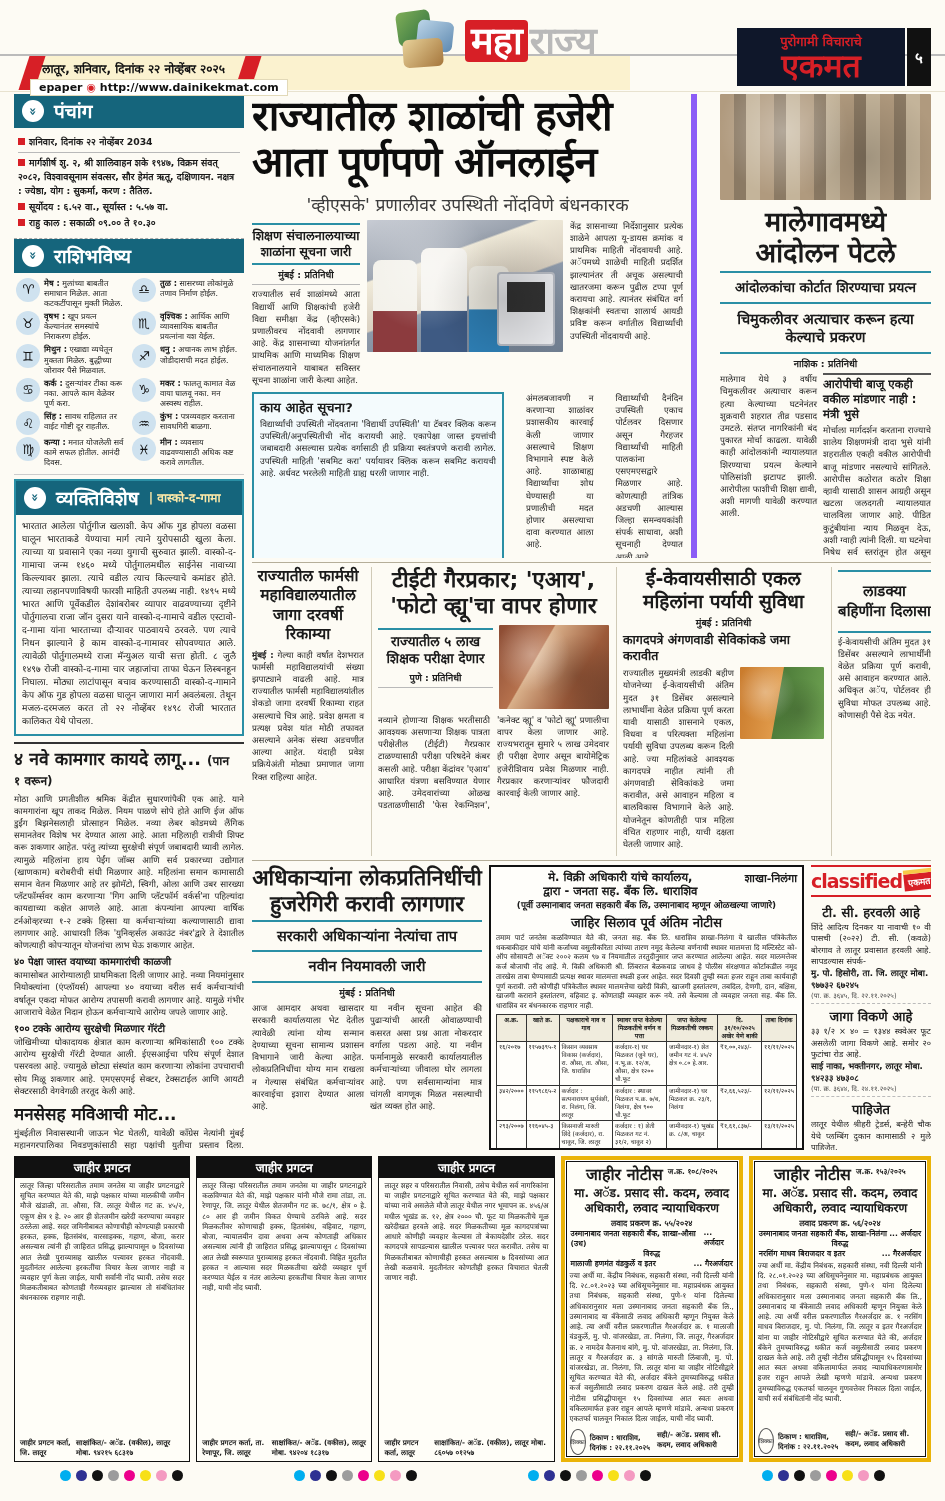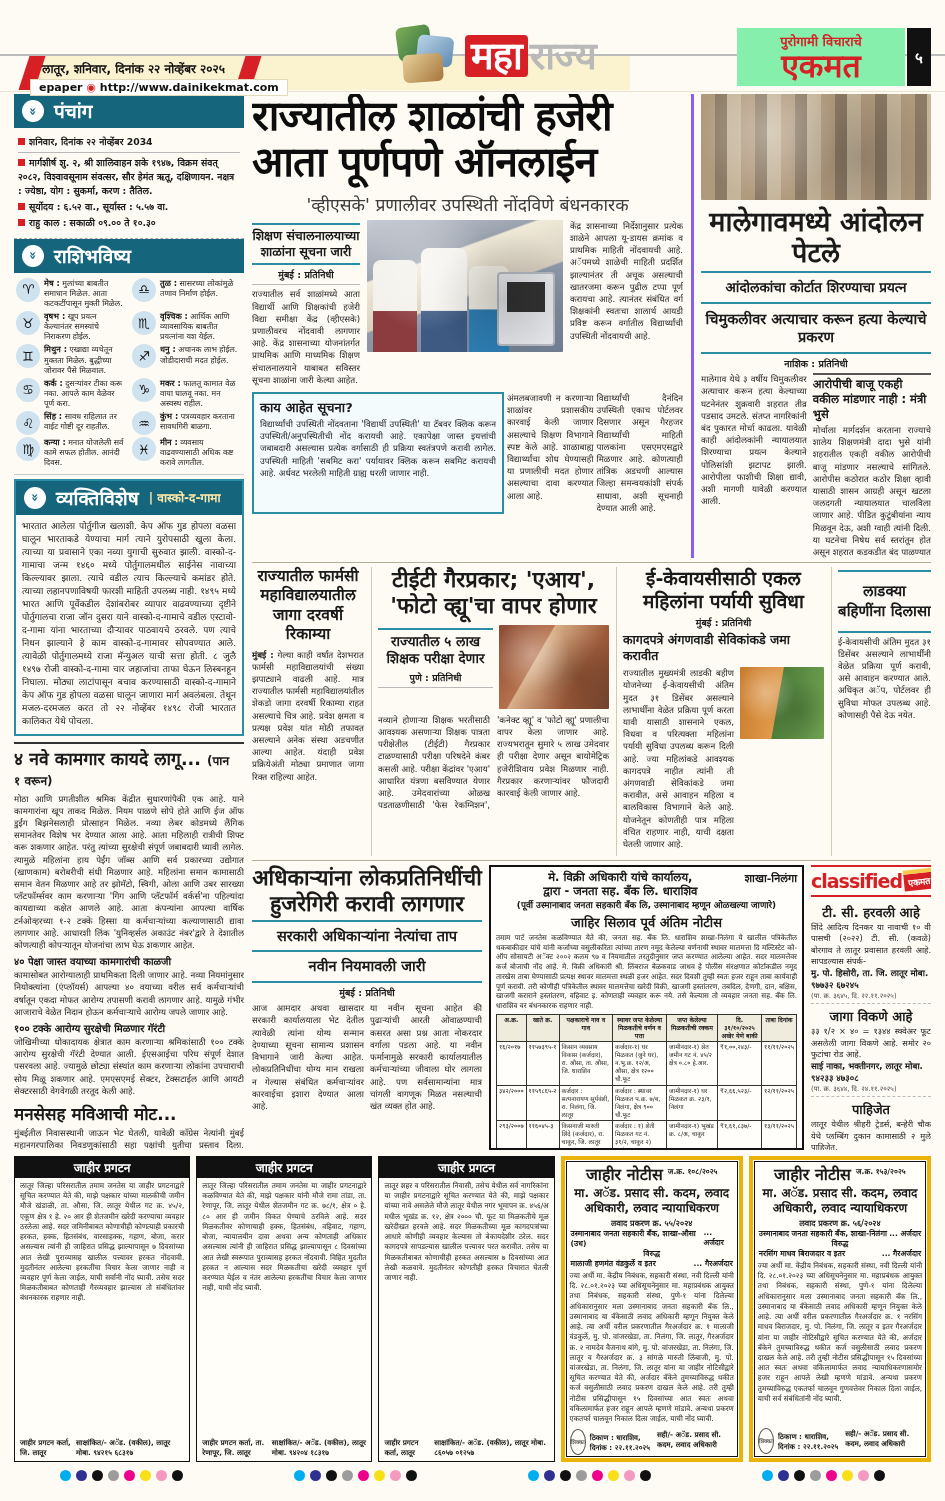--- a/index.html
+++ b/index.html
@@ -7,30 +7,30 @@
   .page{position:relative;width:945px;height:1501px;margin:0 auto;background:#fdfbf4;color:#1a1a1a;overflow:hidden}
 
   
   .hdr{position:relative;height:92px;border-bottom:1px solid #e8e2cf}
   .hdr-rule{position:absolute;top:54px;left:0;right:0;height:2px;background:#bbb}
   .hdr-band{position:absolute;top:56px;left:30px;width:600px;height:34px;background:#fbf2cf}
   .hdr-date{position:absolute;top:60px;left:42px;font-size:12px;font-weight:bold;color:#111}
   .hdr-epaper{position:absolute;top:79px;left:30px;background:#fff;border:1px solid #e2d9b8;padding:1px 8px;font-size:11px;font-weight:bold;color:#111}
   .hdr-epaper .globe{color:#d71f26;font-weight:bold}
   .hdr-redcut{position:absolute;top:56px;width:16px;height:34px;background:#d71f26;transform:skewX(-18deg)}
-  .logo-wrap{position:absolute;top:24px;left:395px;display:flex;align-items:center}
+  .logo-wrap{position:absolute;top:9px;left:395px;display:flex;align-items:center}
   .logo-map{position:relative;width:70px;height:64px}
   .logo-map i{position:absolute;border-radius:6px;display:block}
   .logo-map i:nth-child(1){left:2px;top:2px;width:34px;height:34px;background:linear-gradient(135deg,#7fae57,#2c6e3f);transform:rotate(-8deg)}
   .logo-map i:nth-child(2){left:22px;top:12px;width:36px;height:30px;background:linear-gradient(135deg,#bcd5e8,#5e89b0);transform:rotate(6deg)}
   .logo-map i:nth-child(3){left:8px;top:30px;width:40px;height:28px;background:linear-gradient(135deg,#e8d29a,#a5763c);transform:rotate(-4deg)}
   .logo-text{font-size:38px;font-weight:bold;line-height:1;letter-spacing:-1px;display:flex}
   .logo-maha{background:#d71f26;color:#fff;padding:2px 6px;border-radius:4px}
   .logo-rajya{color:#b9b9b9;padding:2px 2px}
-  .brand-box{position:absolute;top:28px;right:40px;width:168px;height:58px;background:#86efac;text-align:center;padding-top:4px}
+  .brand-box{position:absolute;top:28px;right:40px;width:168px;height:58px;background:#0f172a;text-align:center;padding-top:4px}
   .brand-tag{font-size:13px;font-weight:bold;color:#d71f26}
   .brand-name{font-size:32px;font-weight:bold;color:#d71f26;line-height:1}
   .pageno-strip{position:absolute;top:28px;right:14px;width:24px;height:58px;background:#111;color:#fff;display:flex;align-items:center;justify-content:center;font-size:15px;font-weight:bold}
 
   
   .content{display:flex;gap:8px;padding:2px 14px 0 14px;height:1058px}
   .bodytxt{font-size:8.6px;line-height:1.42;text-align:justify;color:#222}
   .byline{font-size:9.5px;font-weight:bold;text-align:center;margin:3px 0}
   .hair{border:none;border-top:1px solid #b9b9b9;margin:3px 0}
   .teal-rule{border:none;border-top:2px solid #2a8fa5;margin:3px 0}
@@ -73,24 +73,24 @@
   .lead-photo{width:196px;height:132px;flex:none;background:
      linear-gradient(160deg,#c8ccd4 0%,#9aa2ae 30%,#f0ead9 31%,#d8cfc0 55%,#8e9aaa 56%,#6e7c8e 100%)}
   .lead-photo .kiosk{position:absolute;right:8px;bottom:6px;width:58px;height:74px;background:#e8e9ec;border:2px solid #b6bac2;border-radius:4px}
   .lead-photo .kiosk::before{content:"";position:absolute;left:8px;top:8px;right:8px;height:30px;background:#333}
   .lead-photo .kid1,.lead-photo .kid2,.lead-photo .kid3{position:absolute;bottom:0;border-radius:8px 8px 0 0}
   .lead-photo .kid1{left:6px;width:44px;height:92px;background:linear-gradient(#f3f1ea 55%,#8c3b3e 56%)}
   .lead-photo .kid2{left:54px;width:46px;height:104px;background:linear-gradient(#f5f3ee 60%,#3e5a83 61%)}
   .lead-photo .kid3{left:102px;width:40px;height:86px;background:linear-gradient(#efece2 50%,#2e7fb5 51%)}
   .infobox{width:252px;flex:none;border:2px solid #2a8fa5;background:#f4fbfd;padding:4px 6px}
   .infobox-title{font-size:13px;font-weight:bold;margin-bottom:2px}
-  .lead-band{display:flex;gap:3px;margin-top:6px}
+  .lead-band{display:flex;gap:22px;margin-top:6px}
   .col-split{column-count:2;column-gap:7px}
 
-  .rightcol{width:240px;flex:none;border-left:3px solid #8b5cf6;padding-left:7px;overflow:hidden}
+  .rightcol{width:240px;flex:none;border-left:6px solid #8b5cf6;padding-left:23px;overflow:hidden}
   .crowd-photo{width:100%;height:106px;background:
      repeating-linear-gradient(90deg,#b09a7e 0 14px,#8b7a64 14px 26px,#c4b49a 26px 40px),
      linear-gradient(#ddd,#aaa)}
   .malegaon-h{font-size:27px;font-weight:bold;text-align:center;line-height:1.15;margin:6px 0 2px 0}
   .mg-sub1{font-size:13.5px;font-weight:bold;text-align:center;line-height:1.25;padding:3px 0}
   .mg-sub2{font-size:14.5px;font-weight:bold;text-align:center;line-height:1.25;padding:3px 0}
   .mg-cols{display:flex;gap:6px;margin-top:2px}
   .bhuse-box{border-top:2px solid #555;padding-top:2px}
   .bhuse-title{font-size:11.5px;font-weight:bold;line-height:1.3;margin-bottom:2px}
 

